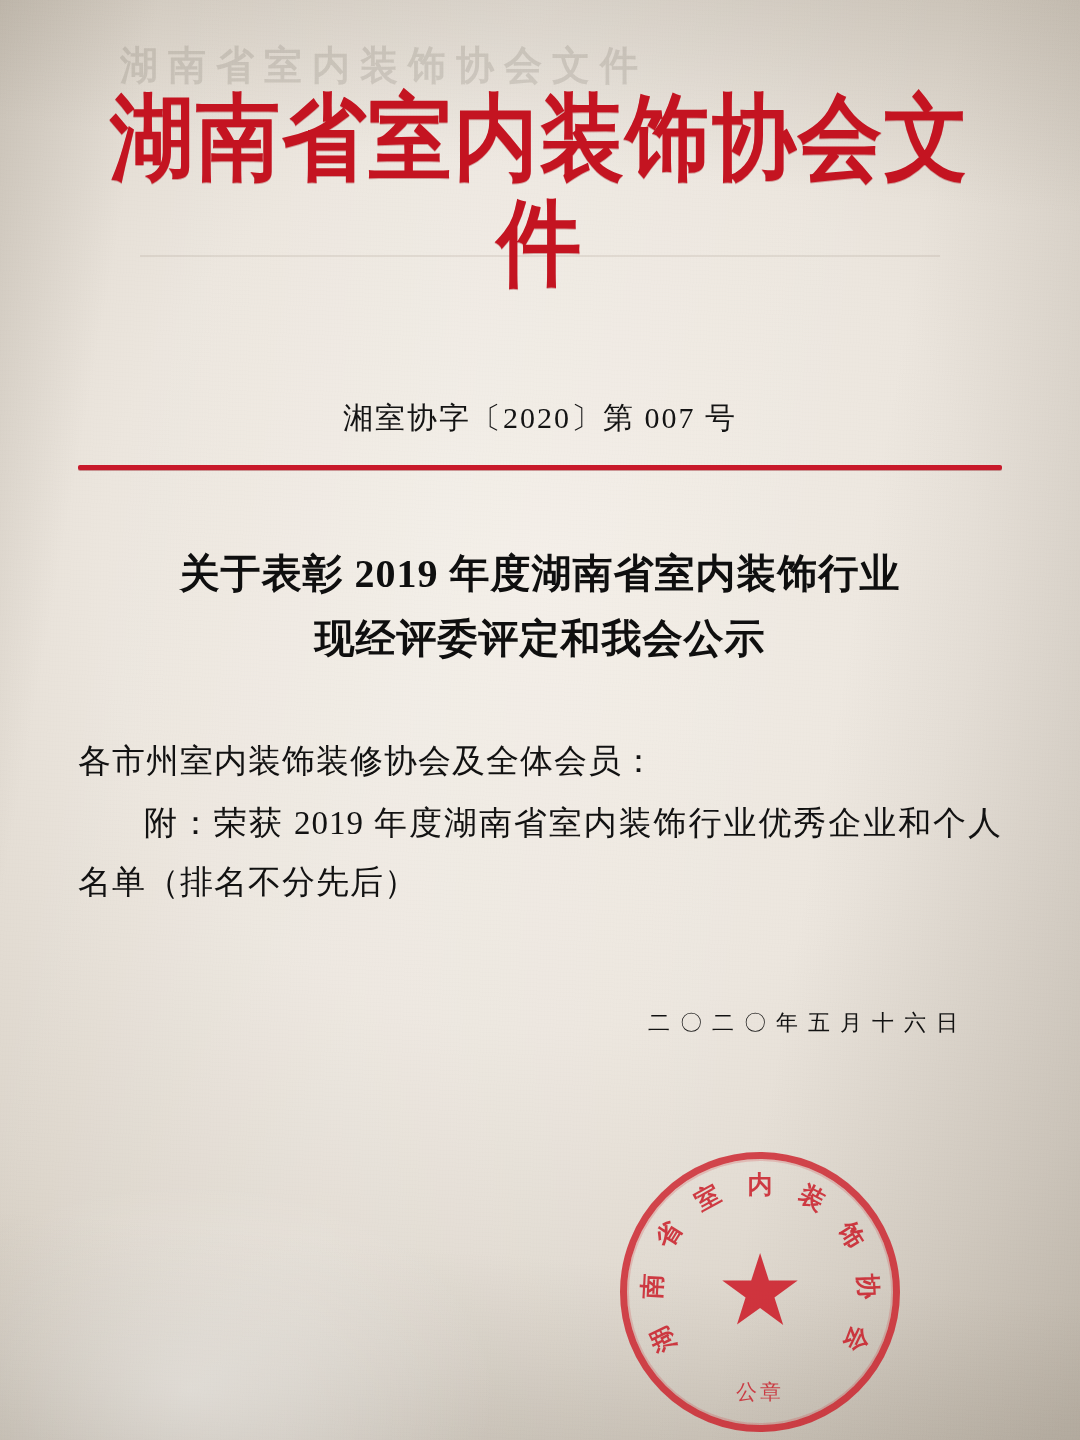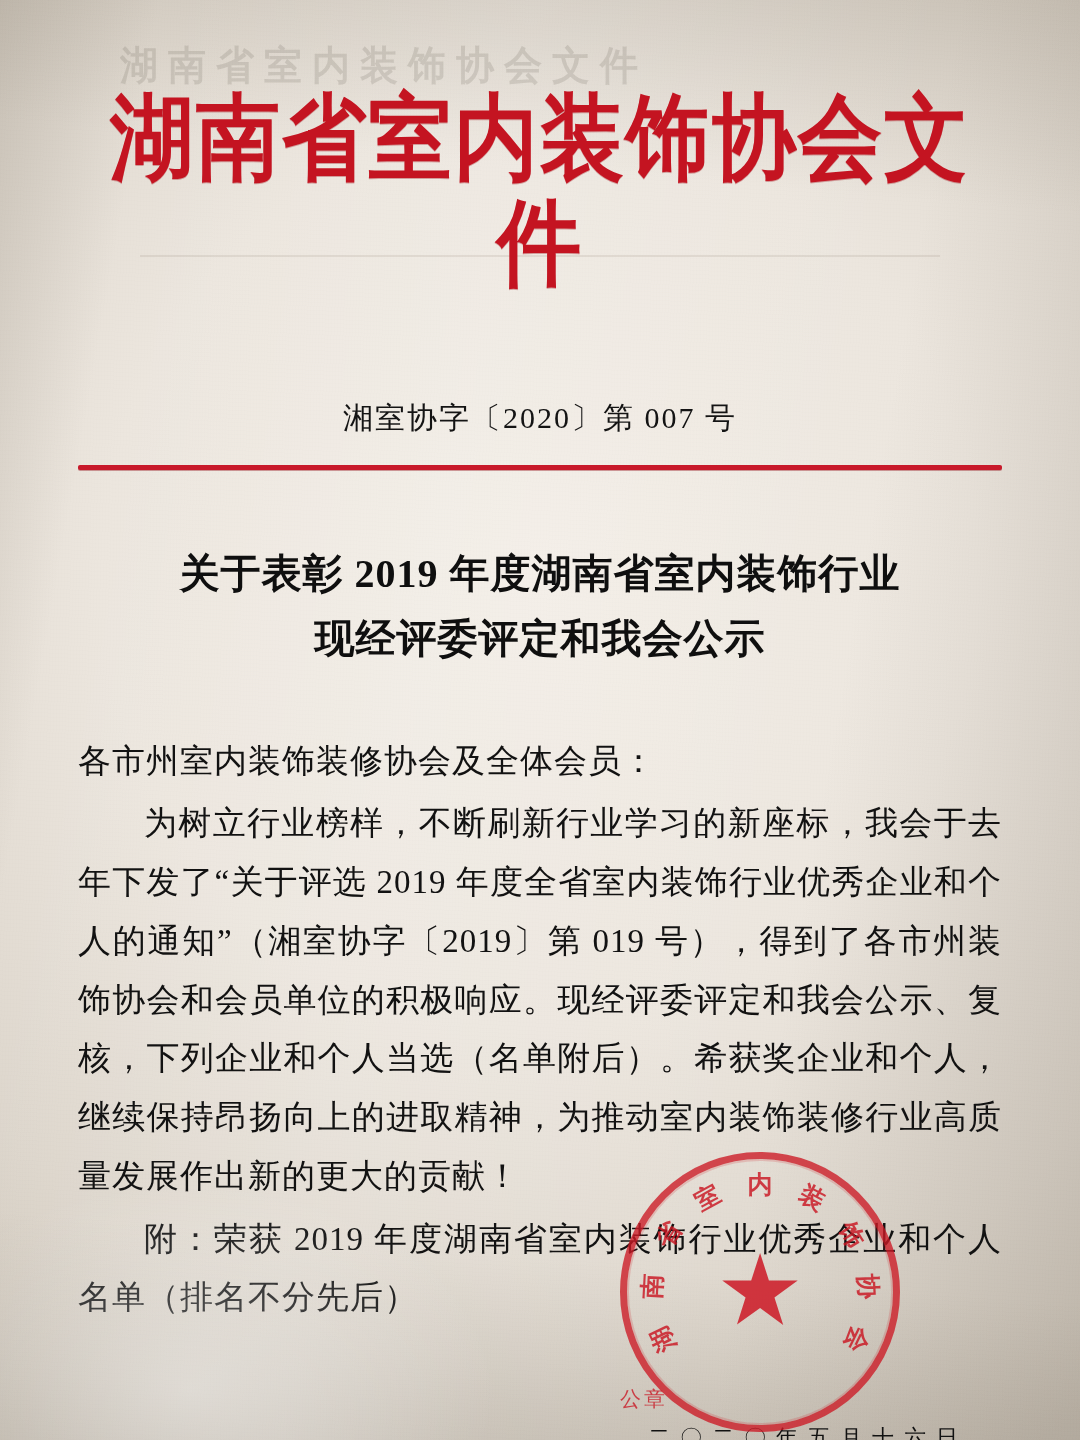--- a/index.html
+++ b/index.html
@@ -162,21 +162,22 @@
     font-family: "DejaVu Sans", "Liberation Sans", sans-serif;
     font-size: 25px;
     font-weight: 700;
     color: rgba(201, 22, 34, 0.82);
     transform-origin: 0 0;
   }
   .seal .bottom-text {
     position: absolute;
     left: 0;
     right: 0;
-    bottom: 19px;
+    bottom: 26px;
+    text-align: center;
     font-family: "DejaVu Sans", "Liberation Sans", sans-serif;
     font-size: 21px;
     letter-spacing: 3px;
     color: rgba(201, 22, 34, 0.78);
   }
 
   
   .glare {
     position: absolute;
     left: -120px;
@@ -206,21 +207,20 @@
 
     <div class="redrule"></div>
 
     <div class="title">
       <div>关于表彰 2019 年度湖南省室内装饰行业</div>
       <div>现经评委评定和我会公示</div>
     </div>
 
     <div class="body">
       <p>各市州室内装饰装修协会及全体会员：</p>
-      <p class="indent">为树立行业榜样，不断刷新行业学习的新座标，我会于去年下发了“关于评选 2019 年度全省室内装饰行业优秀企业和个人的通知”（湘室协字〔2019〕第 019 号），得到了各市州装饰协会和会员单位的积极响应。现经评委评定和我会公示、复核，下列企业和个人当选（名单附后）。希获奖企业和个人，继续保持昂扬向上的进取精神，为推动室内装饰装修行业高质量发展作出新的更大的贡献！</p>
       <p class="indent">附：荣获 2019 年度湖南省室内装饰行业优秀企业和个人名单（排名不分先后）</p>
     </div>
 
     <div class="date">二〇二〇年五月十六日</div>
 
   </div>
 
   <div class="seal">
     <div class="ring"></div>
     <div class="arc-text" id="seal-arc">

